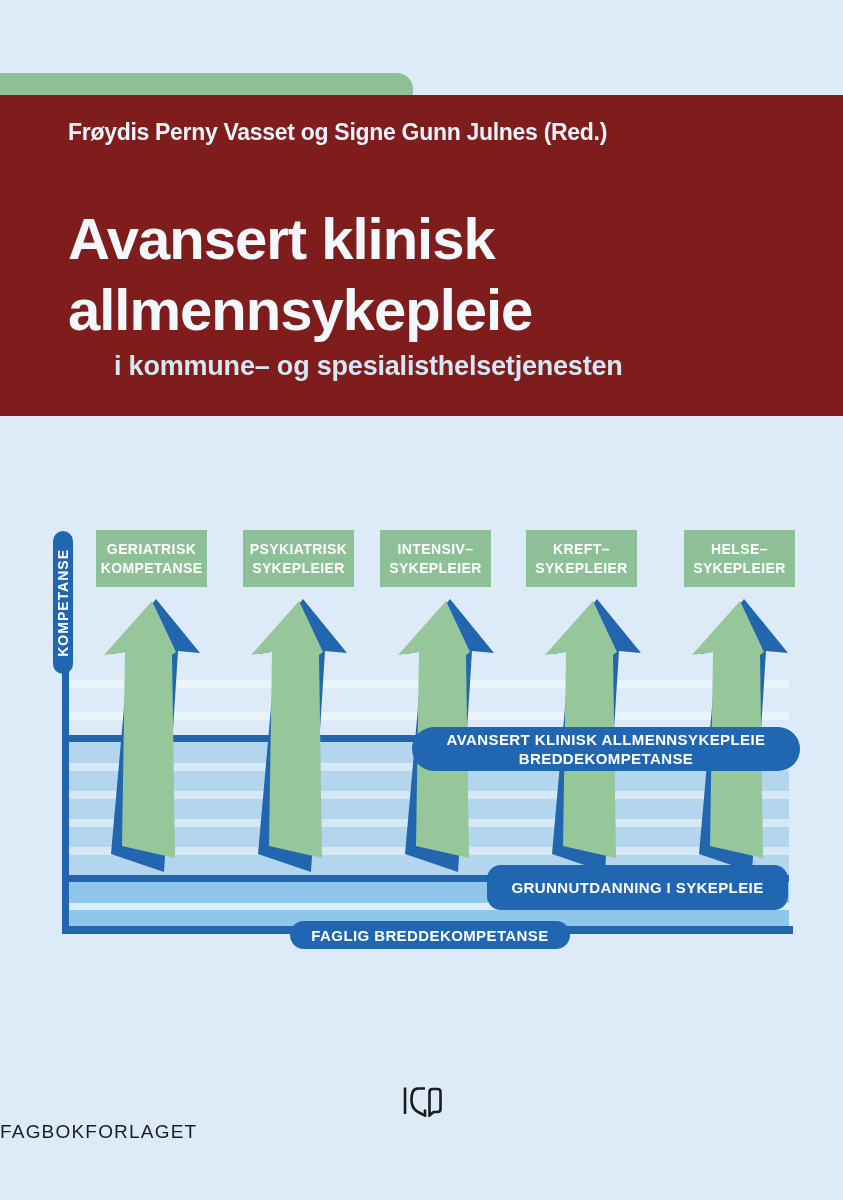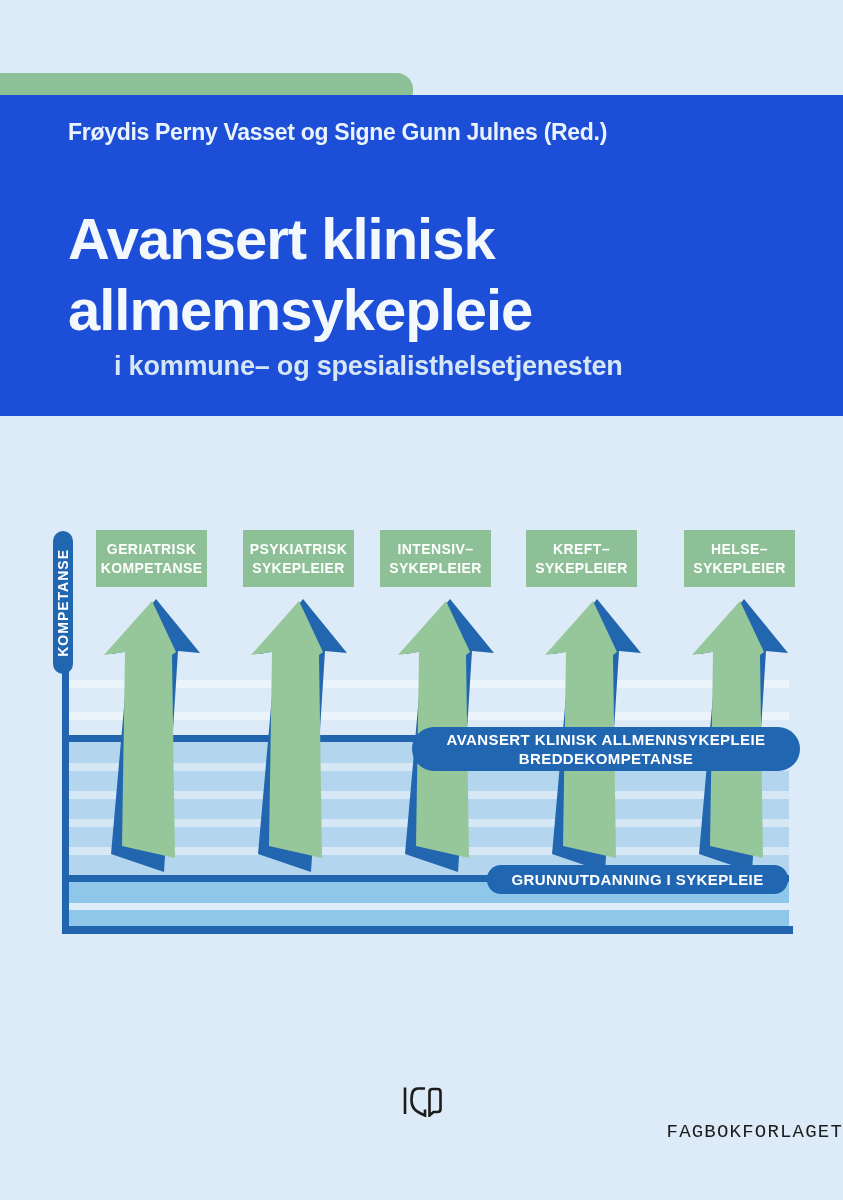--- a/index.html
+++ b/index.html
@@ -6,21 +6,21 @@
   body{width:843px;height:1200px;overflow:hidden;background:#dcebf7;
        font-family:"Liberation Sans",sans-serif;}
   .cover{position:relative;width:843px;height:1200px;background:#dcebf7;}
   .abs{position:absolute;}
 
   
   .accent-band{left:0;top:73px;width:413px;height:34px;background:#8dc096;
                border-radius:0 16px 16px 0;z-index:1;}
 
   
-  .title-panel{left:0;top:95px;width:843px;height:321px;background:#1d4ed8;z-index:2;}
+  .title-panel{left:0;top:95px;width:843px;height:321px;background:#7f1d1d;z-index:2;}
   .author-line{position:absolute;left:68px;top:24px;font-size:23px;font-weight:700;
                letter-spacing:-0.3px;color:#eaf3fb;}
   .book-title{position:absolute;left:68px;top:76px;font-size:58px;line-height:71px;
               font-weight:700;letter-spacing:-1px;color:#f3f8fc;white-space:pre-line;margin-top:32px;}
   .book-subtitle{position:absolute;left:68px;top:256px;font-size:27px;font-weight:700;
                  letter-spacing:-0.2px;color:#d5e6f5;margin-left:46px;}
 
   
   .gridline-a{left:69px;width:720px;height:8px;background:#ebf3fb;z-index:3;}
   .zone-mid{left:69px;top:742px;width:720px;height:133px;background:#b4d5ee;z-index:3;}
@@ -44,27 +44,27 @@
                        line-height:1.35;white-space:pre-line;}
 
   
   .growth-arrow{top:595px;width:150px;height:285px;z-index:6;}
 
   
   .level-pill{background:#2166b0;color:#fff;font-weight:700;z-index:7;
               display:flex;align-items:center;justify-content:center;text-align:center;}
   .pill-advanced{left:412px;top:727px;width:388px;height:44px;border-radius:22px;
                  font-size:15px;letter-spacing:0.4px;line-height:1.3;white-space:pre-line;}
-  .pill-foundation{left:487px;top:865px;width:301px;height:29px;border-radius:14px;
+  .pill-foundation{left:487px;top:865px;width:301px;height:45px;border-radius:14px;
                    font-size:15px;letter-spacing:0.4px;}
   .pill-baseline{left:290px;top:921px;width:280px;height:28px;border-radius:14px;
                  font-size:15px;letter-spacing:0.4px;}
 
   
-  .publisher{left:0;top:1086px;width:843px;text-align:right;z-index:9;font-family:Liberation Mono, monospace;}
+  .publisher{left:0;top:1086px;width:843px;text-align:left;z-index:9;}
   .publisher svg{display:block;margin:0 auto 4px auto;}
   .publisher-name{font-size:19px;font-weight:400;letter-spacing:1.2px;color:#1c1c1c;}
 </style>
 </head>
 <body>
 
 <div class="cover">
 
   <div class="abs accent-band"></div>
 
@@ -137,20 +137,21 @@
     <polygon points="75,6 99,57 95,60 98,263 45,251 48,57 27,60" fill="#96c79a"></polygon>
   </svg>
   <svg class="abs growth-arrow" style="left:665px" viewBox="0 0 150 285">
     <polygon points="79,4 123,58 101,56 87,277 34,259 52,56 35,59" fill="#2166ae"></polygon>
     <polygon points="75,6 99,57 95,60 98,263 45,251 48,57 27,60" fill="#96c79a"></polygon>
   </svg>
 
   <div class="abs level-pill pill-advanced">AVANSERT KLINISK ALLMENNSYKEPLEIE
 BREDDEKOMPETANSE</div>
   <div class="abs level-pill pill-foundation">GRUNNUTDANNING I SYKEPLEIE</div>
+  <div class="abs level-pill pill-baseline">FAGLIG BREDDEKOMPETANSE</div>
 
   <div class="abs publisher">
     <svg width="42" height="31" viewBox="0 0 42 31" fill="none" stroke="#1c1c1c" stroke-width="2.6">
       <line x1="4" y1="1.5" x2="4" y2="28"></line>
       <path d="M24 2.5 H17 C11.5 2.5 10.5 7.5 10.5 14 C10.5 21 13 25 24 29.5 L24 23.5"></path>
       <path d="M28.5 29.5 V6 Q28.5 3 31.5 3 H36.5 Q39.5 3 39.5 6 V23 Q39.5 26 36.5 26 H32.5 Z"></path>
     </svg>
     <div class="publisher-name">FAGBOKFORLAGET</div>
   </div>
 

